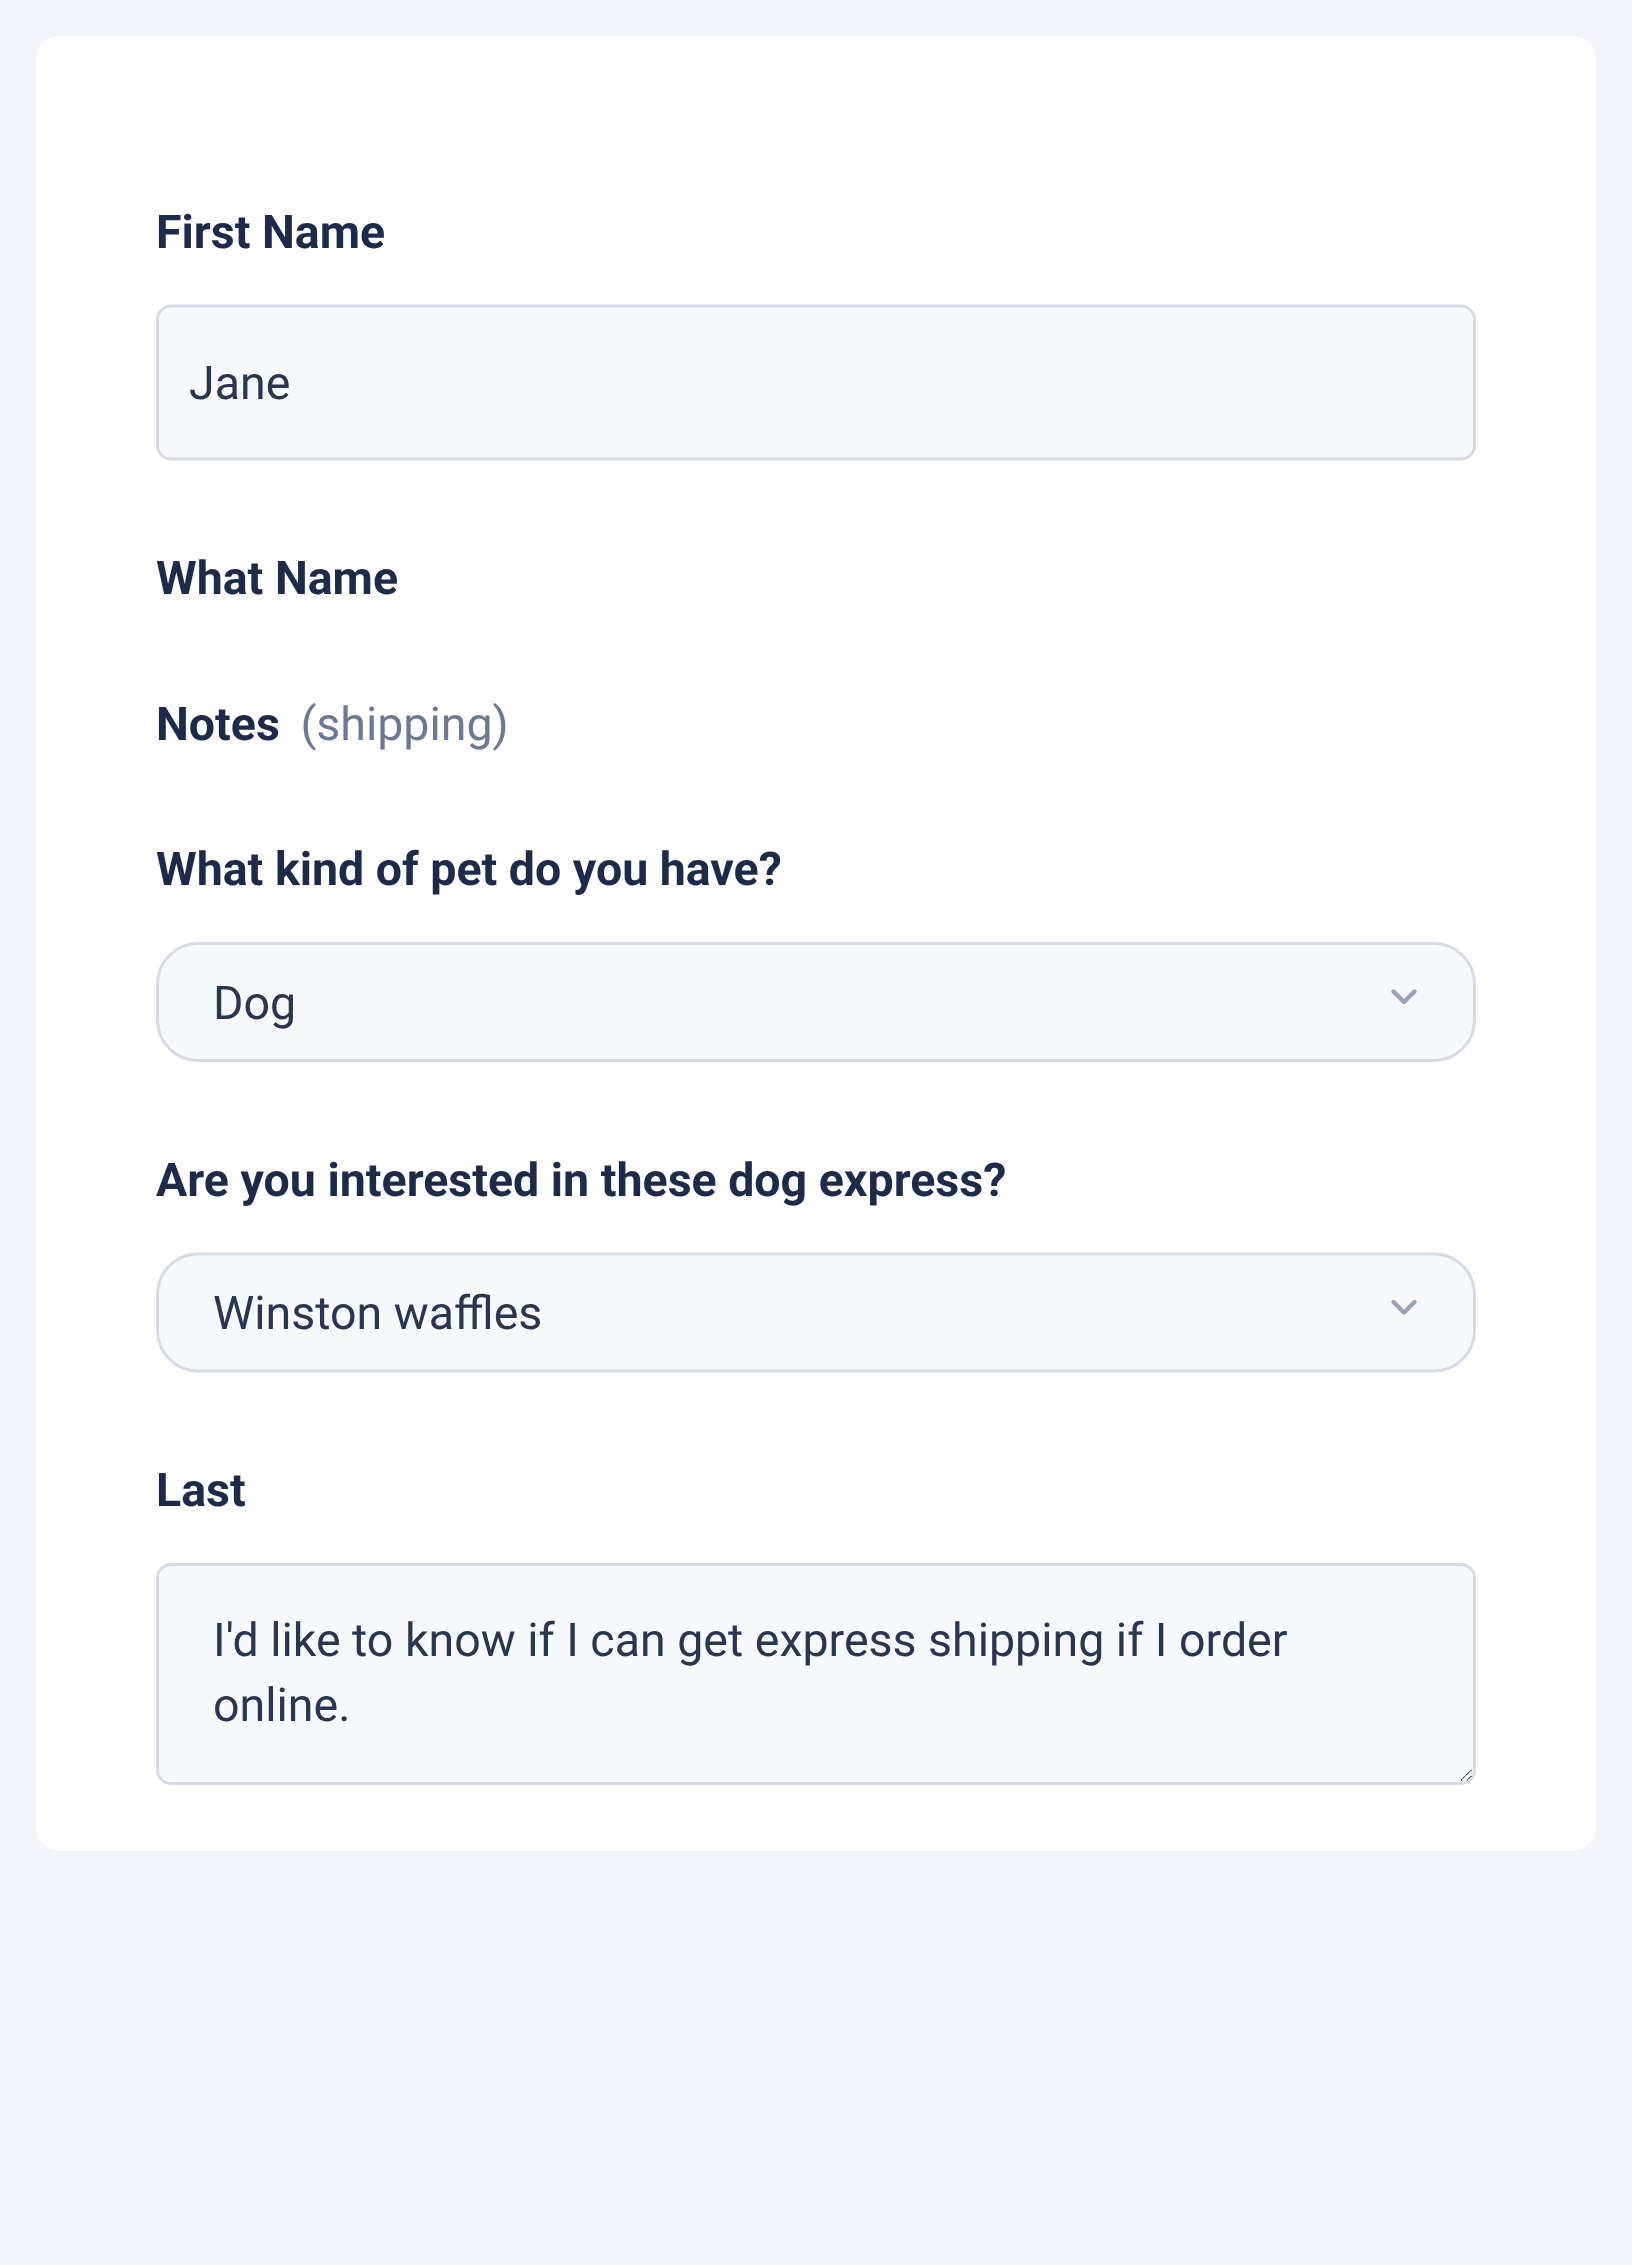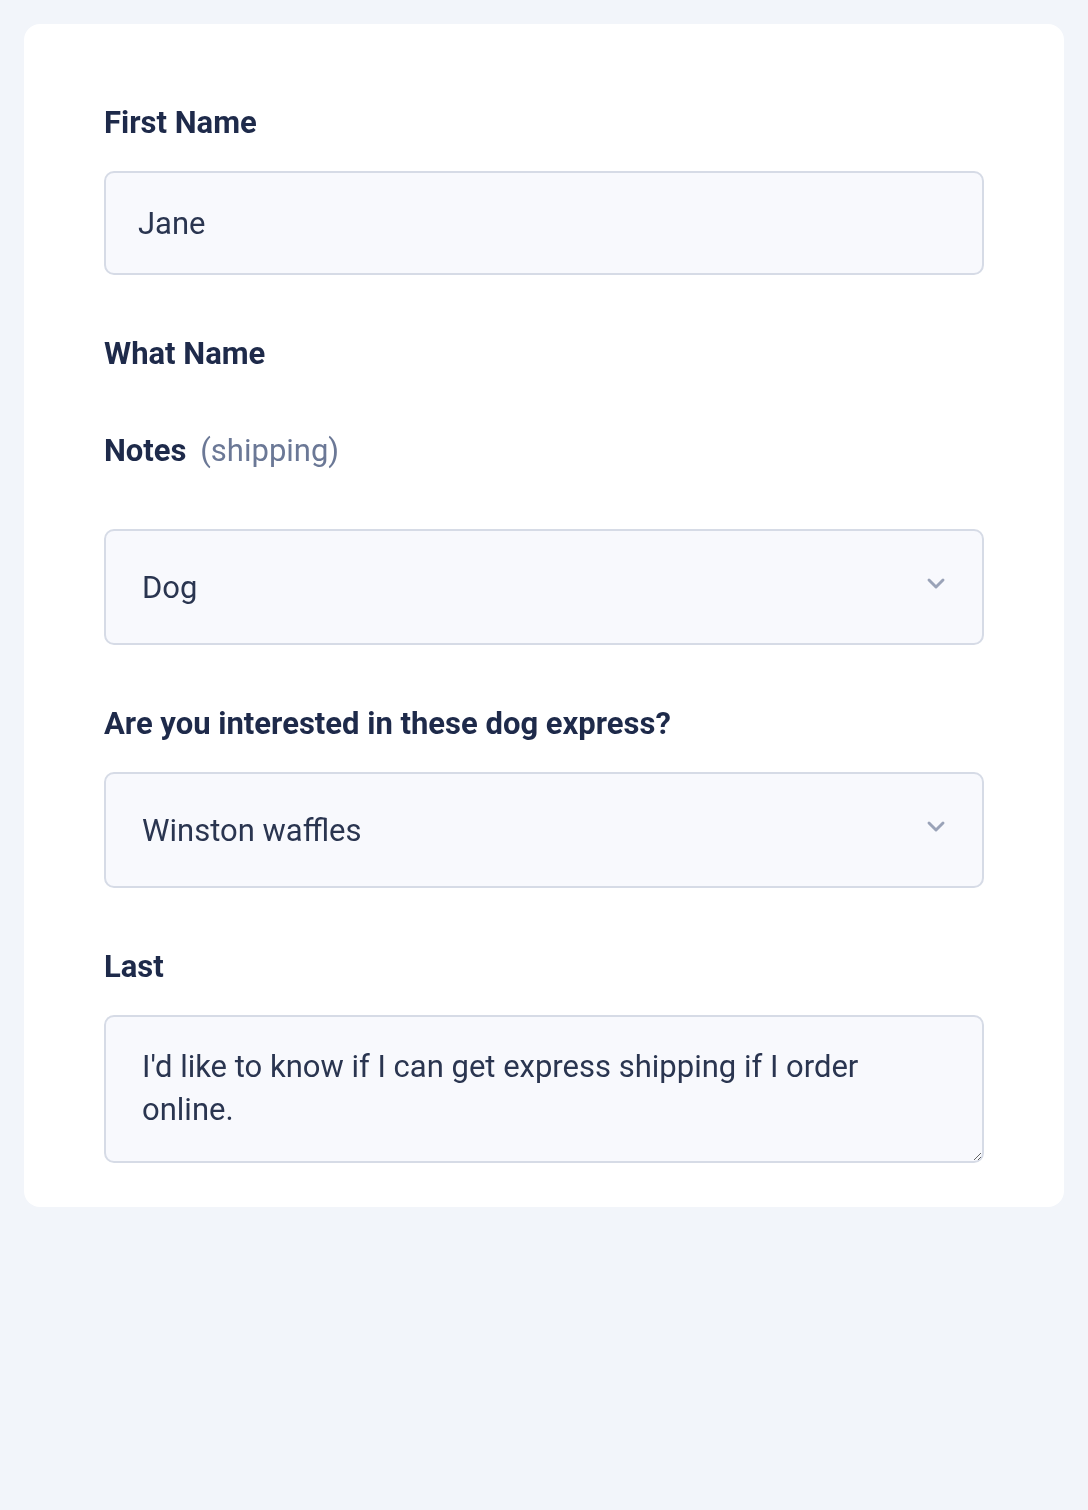--- a/index.html
+++ b/index.html
@@ -19,44 +19,46 @@
     }
     .field:last-child {
       margin-bottom: 0;
     }
     .label {
       display: block;
       font-size: 31px;
       font-weight: 700;
       color: #1e2a4a;
       margin-bottom: 30px;
+      margin-top: 32px;
     }
     .label .required {
       font-weight: 400;
       color: #6b7896;
       margin-left: 6px;
     }
     .text-input,
     .select-wrap,
     .textarea {
       width: 100%;
       border: 2px solid #d6dbe6;
       border-radius: 10px;
       background: #f8f9fd;
       font-size: 31px;
       color: #2a3550;
       font-family: inherit;
     }
     .text-input {
       height: 104px;
-      padding: 0 32px;
+      padding: 0 20px;
     }
     .select-wrap {
       position: relative;
-      height: 116px;
+      height: 80px;
+      border-radius: 28px;
     }
     .select-wrap select {
       appearance: none;
       -webkit-appearance: none;
       -moz-appearance: none;
       width: 100%;
       height: 100%;
       border: none;
       background: transparent;
       font-size: 31px;
@@ -95,20 +97,21 @@
   </div>
 
   <div class="field">
     <label class="label">
       <span>Notes</span>
       <span class="required">(shipping)</span>
     </label>
   </div>
 
   <div class="field">
+    <label class="label">What kind of pet do you have?</label>
     <div class="select-wrap">
       <select>
         <option>Dog</option>
       </select>
       <span class="chevron">
         <svg width="28" height="28" viewBox="0 0 24 24" fill="none" stroke="currentColor" stroke-width="2.5" stroke-linecap="round" stroke-linejoin="round">
             <polyline points="6 9 12 15 18 9"></polyline>
           </svg>
       </span>
     </div>

